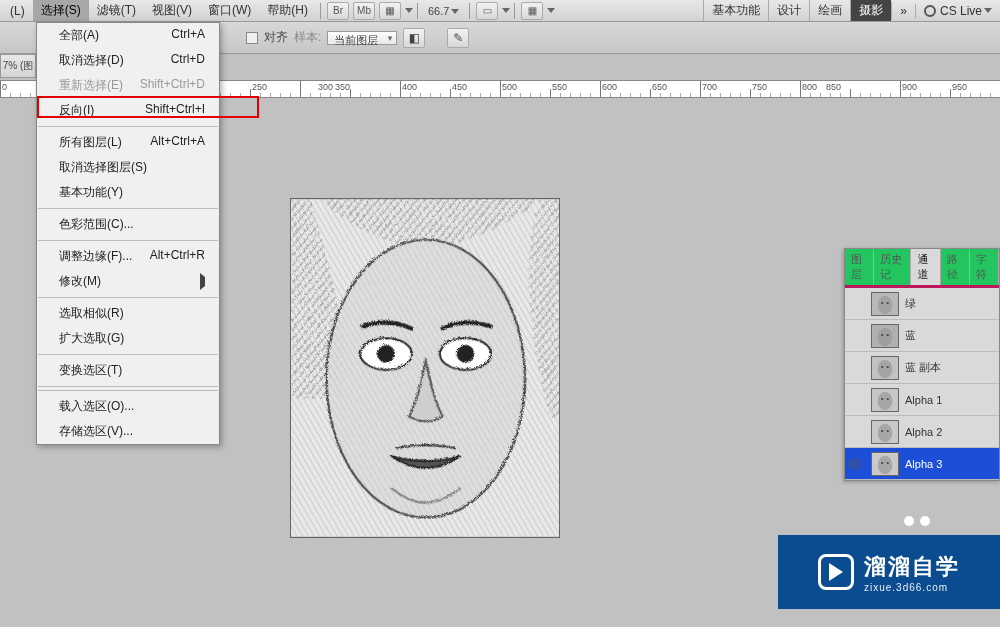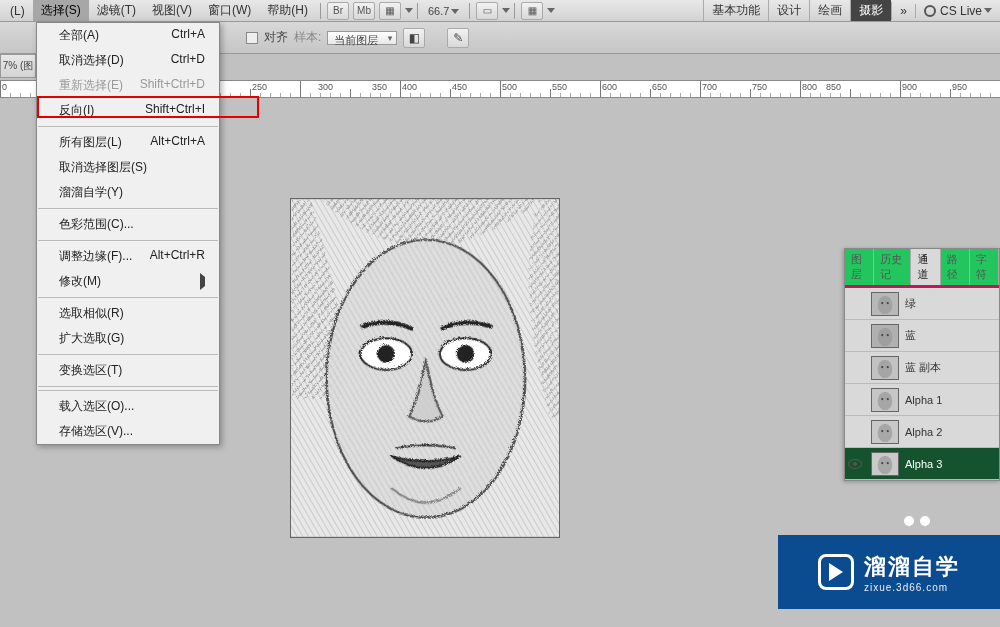--- a/index.html
+++ b/index.html
@@ -45,21 +45,21 @@
 
 .canvas { position:absolute; left:290px; top:198px; width:270px; height:340px; background:#fff; border:1px solid #666; box-shadow: 0 0 0 1px #888 inset; overflow:hidden;}
 .canvas svg { width:100%; height:100%; display:block;}
 
 
 .panel { position:absolute; right:0; top:248px; width:156px; background:#d9d9d9; border:1px solid #888; box-shadow: -1px 1px 4px rgba(0,0,0,.25);}
 .panel .tabs { display:flex; background:#22c55e; border-bottom:3px solid #be185d; font-size:11px;}
 .panel .tabs .t { padding:3px 6px; color:#555; border-right:1px solid #aaa;}
 .panel .tabs .t.active { background:#d9d9d9; color:#222;}
 .panel .chrow { display:flex; align-items:center; height:32px; border-bottom:1px solid #bbb; font-size:11px; color:#333;}
-.panel .chrow.sel { background:#14532d; color:#fff;}
+.panel .chrow.sel { background:#1d4ed8; color:#fff;}
 .panel .eye { width:20px; display:flex; justify-content:center;}
 .panel .eye .e { width:14px;height:10px;border:1px solid #555;border-radius:50%;position:relative;}
 .panel .eye .e:after{content:"";position:absolute;left:4px;top:2px;width:4px;height:4px;background:#555;border-radius:50%;}
 .panel .thumb { width:28px;height:24px;border:1px solid #666;margin:0 6px;background:#c8c8c8;display:flex;align-items:center;justify-content:center;overflow:hidden;}
 .panel .thumb svg{width:100%;height:100%;}
 
 
 .watermark { position:absolute; right:0; bottom:18px; width:222px; height:74px; background:#0b4b8f; display:flex; align-items:center; justify-content:center; gap:10px;}
 .watermark .play{width:36px;height:36px;border:3px solid #fff;border-radius:8px;display:flex;align-items:center;justify-content:center;}
 .watermark .play:before{content:"";border-left:14px solid #fff;border-top:9px solid transparent;border-bottom:9px solid transparent;}
@@ -159,21 +159,21 @@
     <div class="tick minor" style="left: 270px;"></div>
     <div class="tick minor" style="left: 280px;"></div>
     <div class="tick minor" style="left: 290px;"></div>
     <div class="tick " style="left: 300px;"></div>
     <div class="lbl" style="left: 316px;">300</div>
     <div class="tick minor" style="left: 310px;"></div>
     <div class="tick minor" style="left: 320px;"></div>
     <div class="tick minor" style="left: 330px;"></div>
     <div class="tick minor" style="left: 340px;"></div>
     <div class="tick mid" style="left: 350px;"></div>
-    <div class="lbl" style="left: 370px;">350</div>
+    <div class="lbl" style="left: 333px;">350</div>
     <div class="tick minor" style="left: 360px;"></div>
     <div class="tick minor" style="left: 370px;"></div>
     <div class="tick minor" style="left: 380px;"></div>
     <div class="tick minor" style="left: 390px;"></div>
     <div class="tick " style="left: 400px;"></div>
     <div class="lbl" style="left: 400px;">400</div>
     <div class="tick minor" style="left: 410px;"></div>
     <div class="tick minor" style="left: 420px;"></div>
     <div class="tick minor" style="left: 430px;"></div>
     <div class="tick minor" style="left: 440px;"></div>
@@ -264,21 +264,21 @@
     </div>
     <div class="divider"></div>
     <div class="row">
       <span>所有图层(L)</span>
       <span>Alt+Ctrl+A</span>
     </div>
     <div class="row">
       <span>取消选择图层(S)</span>
     </div>
     <div class="row">
-      <span>溜溜自学(Y)</span>
+      <span>基本功能(Y)</span>
     </div>
     <div class="divider"></div>
     <div class="row">
       <span>色彩范围(C)...</span>
     </div>
     <div class="divider"></div>
     <div class="row">
       <span>调整边缘(F)...</span>
       <span>Alt+Ctrl+R</span>
     </div>

